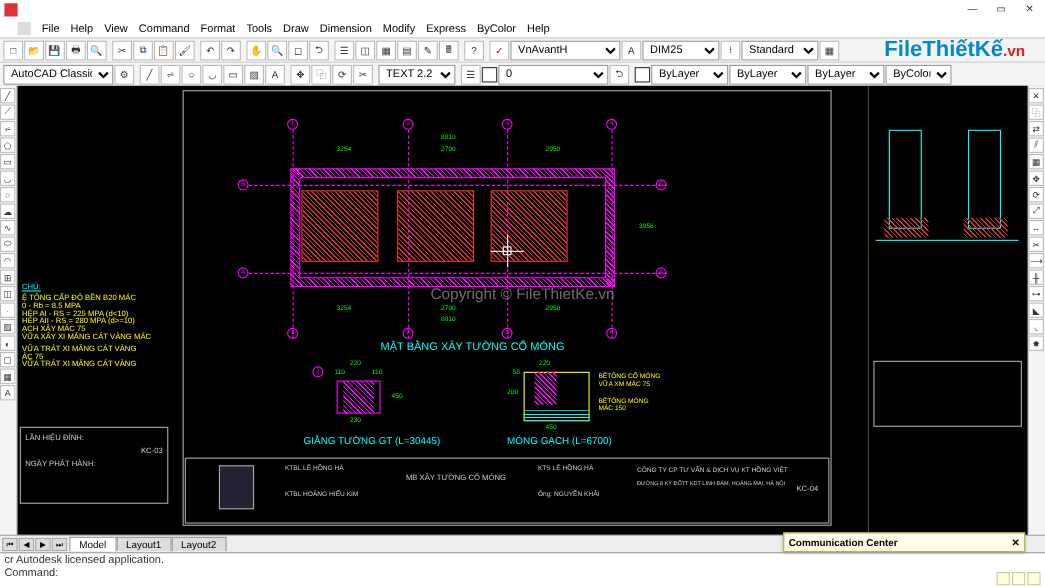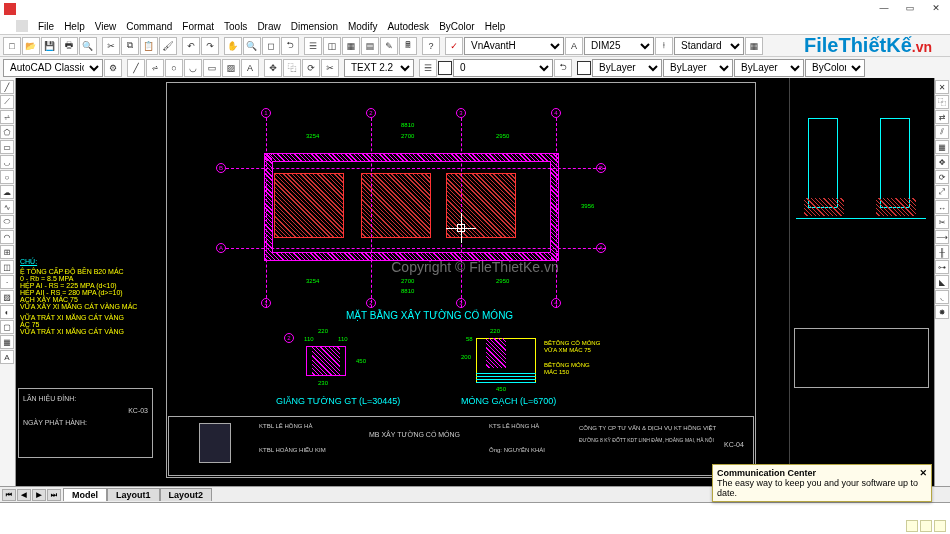--- a/index.html
+++ b/index.html
@@ -45,21 +45,21 @@
 .dwg-rect { position:absolute; border:1px solid #f0f; }
 .dwg-rect.cyan { border-color:#0ff; }
 .dwg-rect.white { border-color:#aaa; }
 .dwg-rect.red { border-color:#f33; }
 .hatch { background:repeating-linear-gradient(45deg,transparent,transparent 2px,#f0f 2px,#f0f 3px); }
 .hatch.red { background:repeating-linear-gradient(45deg,transparent,transparent 2px,#c33 2px,#c33 3px); }
 .grid-bubble { position:absolute; width:10px; height:10px; border:1px solid #f0f; border-radius:50%; font-size:6px; color:#f0f; display:flex; align-items:center; justify-content:center; }
 .dim { position:absolute; font-size:6px; color:#0f0; }
 
 
-.layout-tabs { height:16px; background:#eee; display:flex; align-items:center; font-size:9px; border-top:1px solid #999;font-weight:bold; }
+.layout-tabs { height:16px; background:#eee; display:flex; align-items:center; font-size:9px; border-top:1px solid #999; }
 .layout-tabs .nav { display:flex; gap:1px; padding:0 2px; }
 .layout-tabs .nav span { width:14px; height:12px; background:#ddd; border:1px solid #aaa; display:flex; align-items:center; justify-content:center; font-size:7px; cursor:pointer; }
 .layout-tabs .tab { padding:1px 8px; background:#fff; border:1px solid #999; border-bottom:none; cursor:pointer; }
 .layout-tabs .tab.inactive { background:#ddd; }
 
 
 .cmdwin { height:32px; background:#fff; border-top:1px solid #999; font-family:Consolas,monospace; font-size:10px; padding:1px 4px; color:#333; }
 .cmdwin .line { height:12px; }
 
 
@@ -95,21 +95,21 @@
   <span class="doc-icon"></span>
   <span class="mi">File</span>
   <span class="mi">Help</span>
   <span class="mi">View</span>
   <span class="mi">Command</span>
   <span class="mi">Format</span>
   <span class="mi">Tools</span>
   <span class="mi">Draw</span>
   <span class="mi">Dimension</span>
   <span class="mi">Modify</span>
-  <span class="mi">Autodesk</span>
+  <span class="mi">Express</span>
   <span class="mi">ByColor</span>
   <span class="mi">Help</span>
 </div>
 
 <div class="tb-row">
   <span class="tb-btn">□</span>
   <span class="tb-btn">📂</span>
   <span class="tb-btn">💾</span>
   <span class="tb-btn">🖶</span>
   <span class="tb-btn">🔍</span>
@@ -347,31 +347,32 @@
     <span>◀</span>
     <span>▶</span>
     <span>⏭</span>
   </div>
   <span class="tab">Model</span>
   <span class="tab inactive">Layout1</span>
   <span class="tab inactive">Layout2</span>
 </div>
 
 <div class="cmdwin">
+  <div class="line">cr Autodesk licensed application.</div>
+  <div class="line">Command:</div>
 </div>
 
 <div class="watermark-logo">
   <span class="f">File</span><span class="rest">ThiếtKế</span><span class="vn">.vn</span>
 </div>
 <div class="wm-center">Copyright © FileThietKe.vn</div>
 
 <div class="comm">
   <div class="hd">
       <span>Communication Center</span>
       <span class="x">✕</span>
     </div>
-  <div>The easy way to keep you and your software up to date.</div>
 </div>
 <div class="tray">
   <span></span>
   <span></span>
   <span></span>
 </div>
 
 </body></html>

